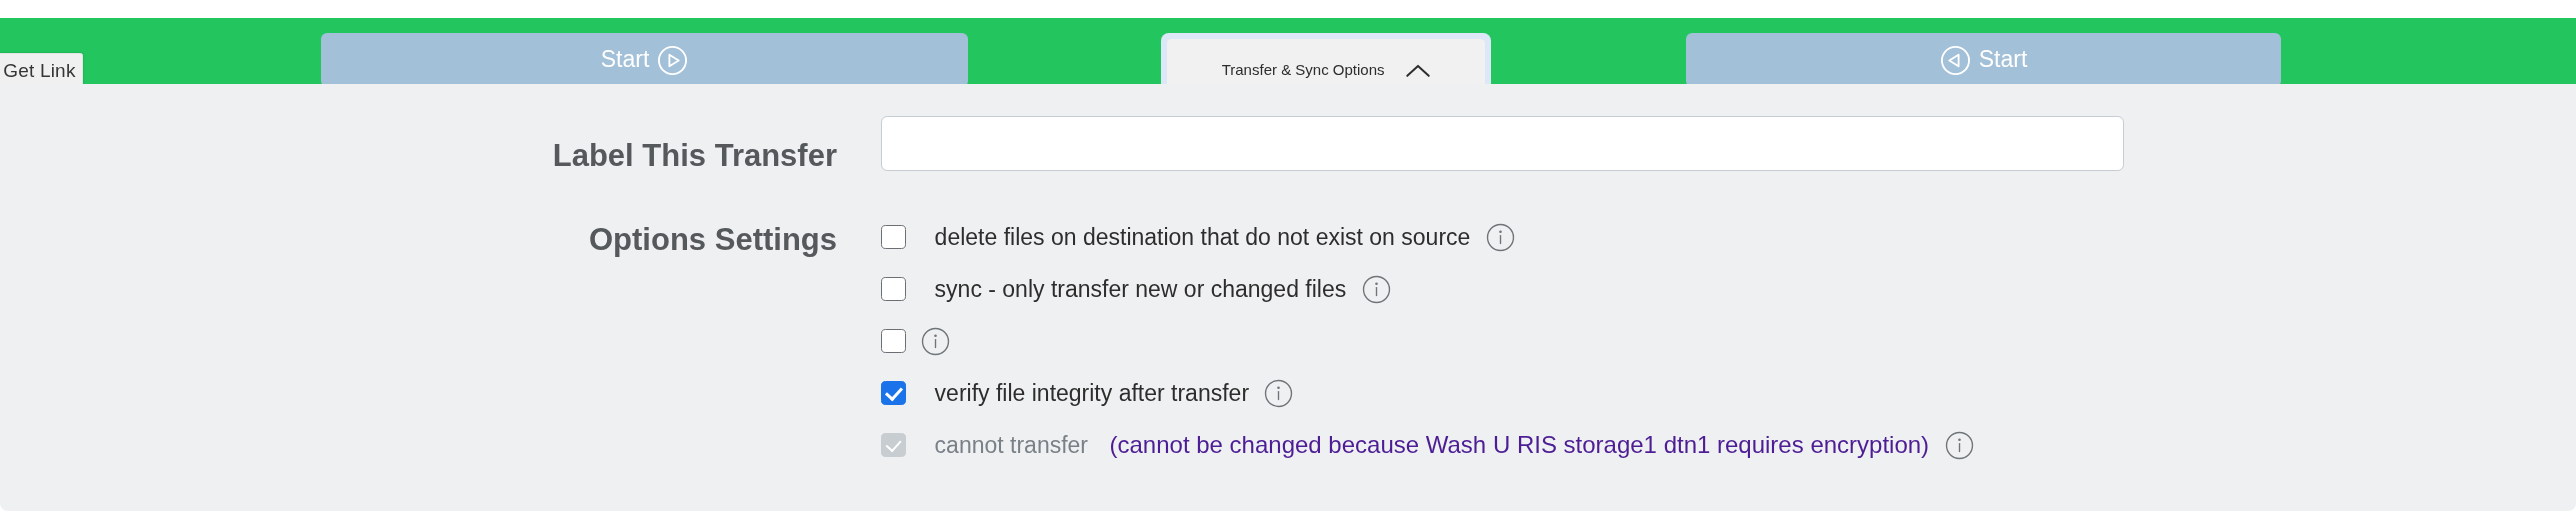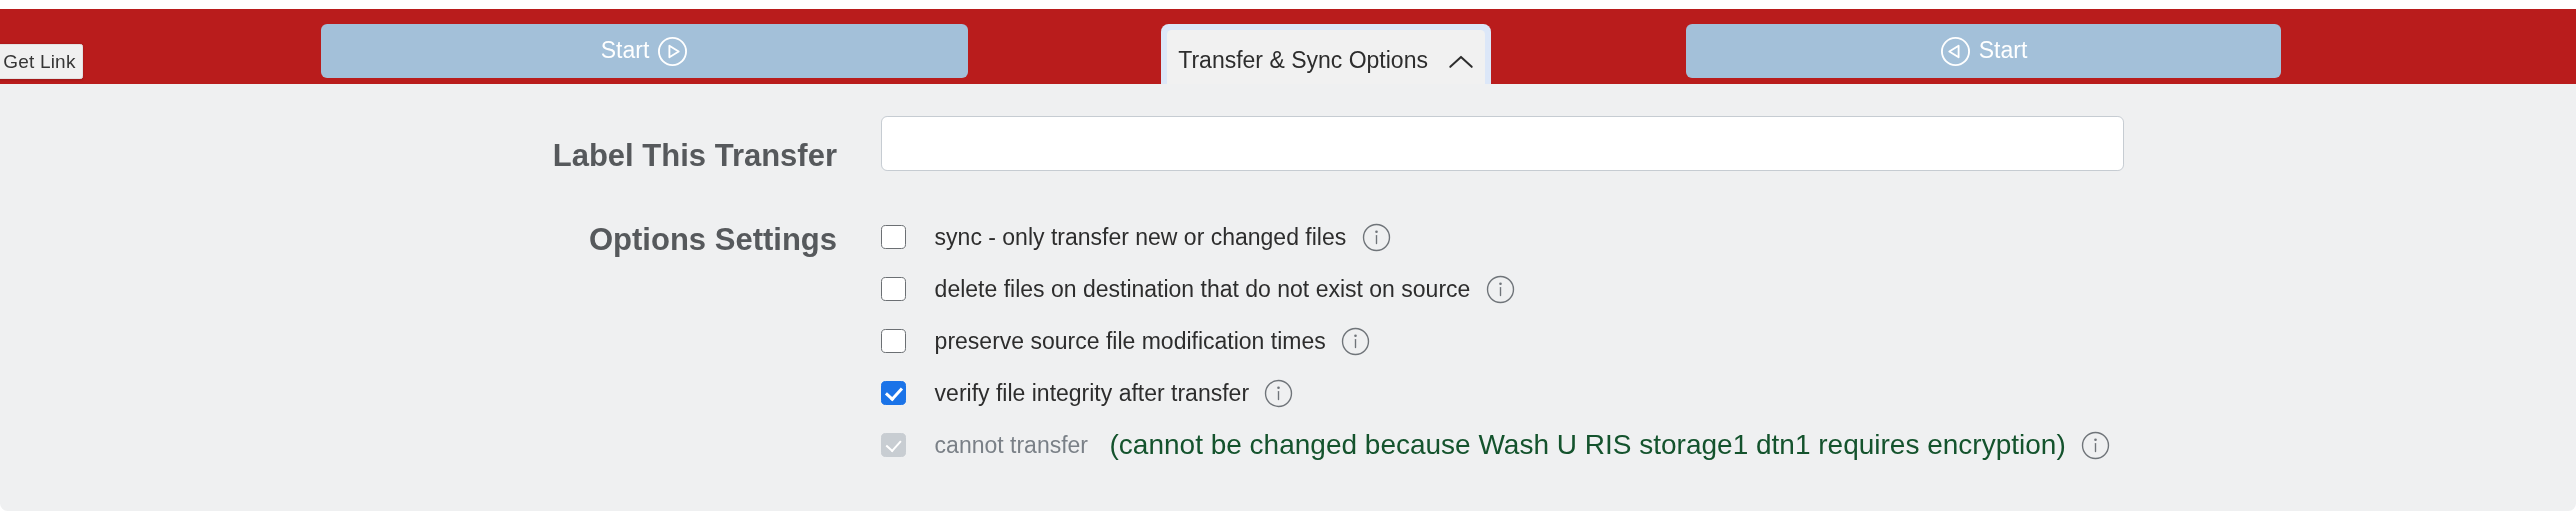--- a/index.html
+++ b/index.html
@@ -18,24 +18,24 @@
     position: relative;
     width: 2576px;
     height: 517px;
     background: #ffffff;
   }
 
   
   .toolbar {
     position: absolute;
     left: 0;
-    top: 9px;
+    top: 18px;
     width: 2576px;
     height: 84px;
-    background: #b91c1c;
+    background: #22c55e;
     border-bottom: 2.3px solid #dfe2e7;
     box-sizing: border-box;
   }
 
   .get-link-btn {
     position: absolute;
     left: -4.6px;
     top: 35px;
     width: 88px;
     height: 35px;
@@ -98,21 +98,21 @@
     height: 64px;
     background: #f1f1f1;
     border-radius: 4.6px 4.6px 0 0;
     display: flex;
     align-items: center;
     justify-content: center;
     gap: 20px;
     box-sizing: border-box;
   }
   .sync-tab-label {
-    font-size: 23px;
+    font-size: 15px;
     color: #2d2d2d;
     line-height: 1;
     padding-bottom: 1.5px;
   }
   .chevron-up {
     width: 26px;
     height: 17px;
   }
 
   
@@ -214,22 +214,22 @@
     font-size: 23px;
     color: #2d2d2d;
     margin-left: 29px;
     line-height: 1;
     white-space: nowrap;
   }
   .check-label.muted {
     color: #7a8087;
   }
   .check-note {
-    font-size: 28px;
-    color: #14532d;
+    font-size: 24px;
+    color: #4c1d95;
     margin-left: 21.5px;
     line-height: 1;
     white-space: nowrap;
   }
 
   .info-icon {
     width: 29px;
     height: 29px;
     margin-left: 15.4px;
     flex: 0 0 auto;
@@ -284,45 +284,44 @@
     <div class="form-label label-transfer">Label This Transfer</div>
 
     <input class="text-input" type="text" value="" placeholder="" style="">
 
     <div class="form-label label-settings">Options Settings</div>
 
     <div class="checkbox-list">
 
       <div class="check-row">
         <span class="cbox"></span>
+        <span class="check-label">delete files on destination that do not exist on source</span>
+        <span class="info-icon">
+          <svg viewBox="0 0 38 38" width="29" height="29" aria-hidden="true">
+            <circle cx="19" cy="19" r="17" fill="none" stroke="#6f7479" stroke-width="1.8"></circle>
+            <circle cx="19" cy="11.5" r="1.7" fill="#6f7479"></circle>
+            <path d="M19 16.5 L19 27" stroke="#6f7479" stroke-width="1.8" stroke-linecap="round"></path>
+          </svg>
+        </span>
+      </div>
+
+      <div class="check-row">
+        <span class="cbox"></span>
         <span class="check-label">sync - only transfer new or changed files</span>
         <span class="info-icon">
           <svg viewBox="0 0 38 38" width="29" height="29" aria-hidden="true">
             <circle cx="19" cy="19" r="17" fill="none" stroke="#6f7479" stroke-width="1.8"></circle>
             <circle cx="19" cy="11.5" r="1.7" fill="#6f7479"></circle>
             <path d="M19 16.5 L19 27" stroke="#6f7479" stroke-width="1.8" stroke-linecap="round"></path>
           </svg>
         </span>
       </div>
 
       <div class="check-row">
         <span class="cbox"></span>
-        <span class="check-label">delete files on destination that do not exist on source</span>
-        <span class="info-icon">
-          <svg viewBox="0 0 38 38" width="29" height="29" aria-hidden="true">
-            <circle cx="19" cy="19" r="17" fill="none" stroke="#6f7479" stroke-width="1.8"></circle>
-            <circle cx="19" cy="11.5" r="1.7" fill="#6f7479"></circle>
-            <path d="M19 16.5 L19 27" stroke="#6f7479" stroke-width="1.8" stroke-linecap="round"></path>
-          </svg>
-        </span>
-      </div>
-
-      <div class="check-row">
-        <span class="cbox"></span>
-        <span class="check-label">preserve source file modification times</span>
         <span class="info-icon">
           <svg viewBox="0 0 38 38" width="29" height="29" aria-hidden="true">
             <circle cx="19" cy="19" r="17" fill="none" stroke="#6f7479" stroke-width="1.8"></circle>
             <circle cx="19" cy="11.5" r="1.7" fill="#6f7479"></circle>
             <path d="M19 16.5 L19 27" stroke="#6f7479" stroke-width="1.8" stroke-linecap="round"></path>
           </svg>
         </span>
       </div>
 
       <div class="check-row">

